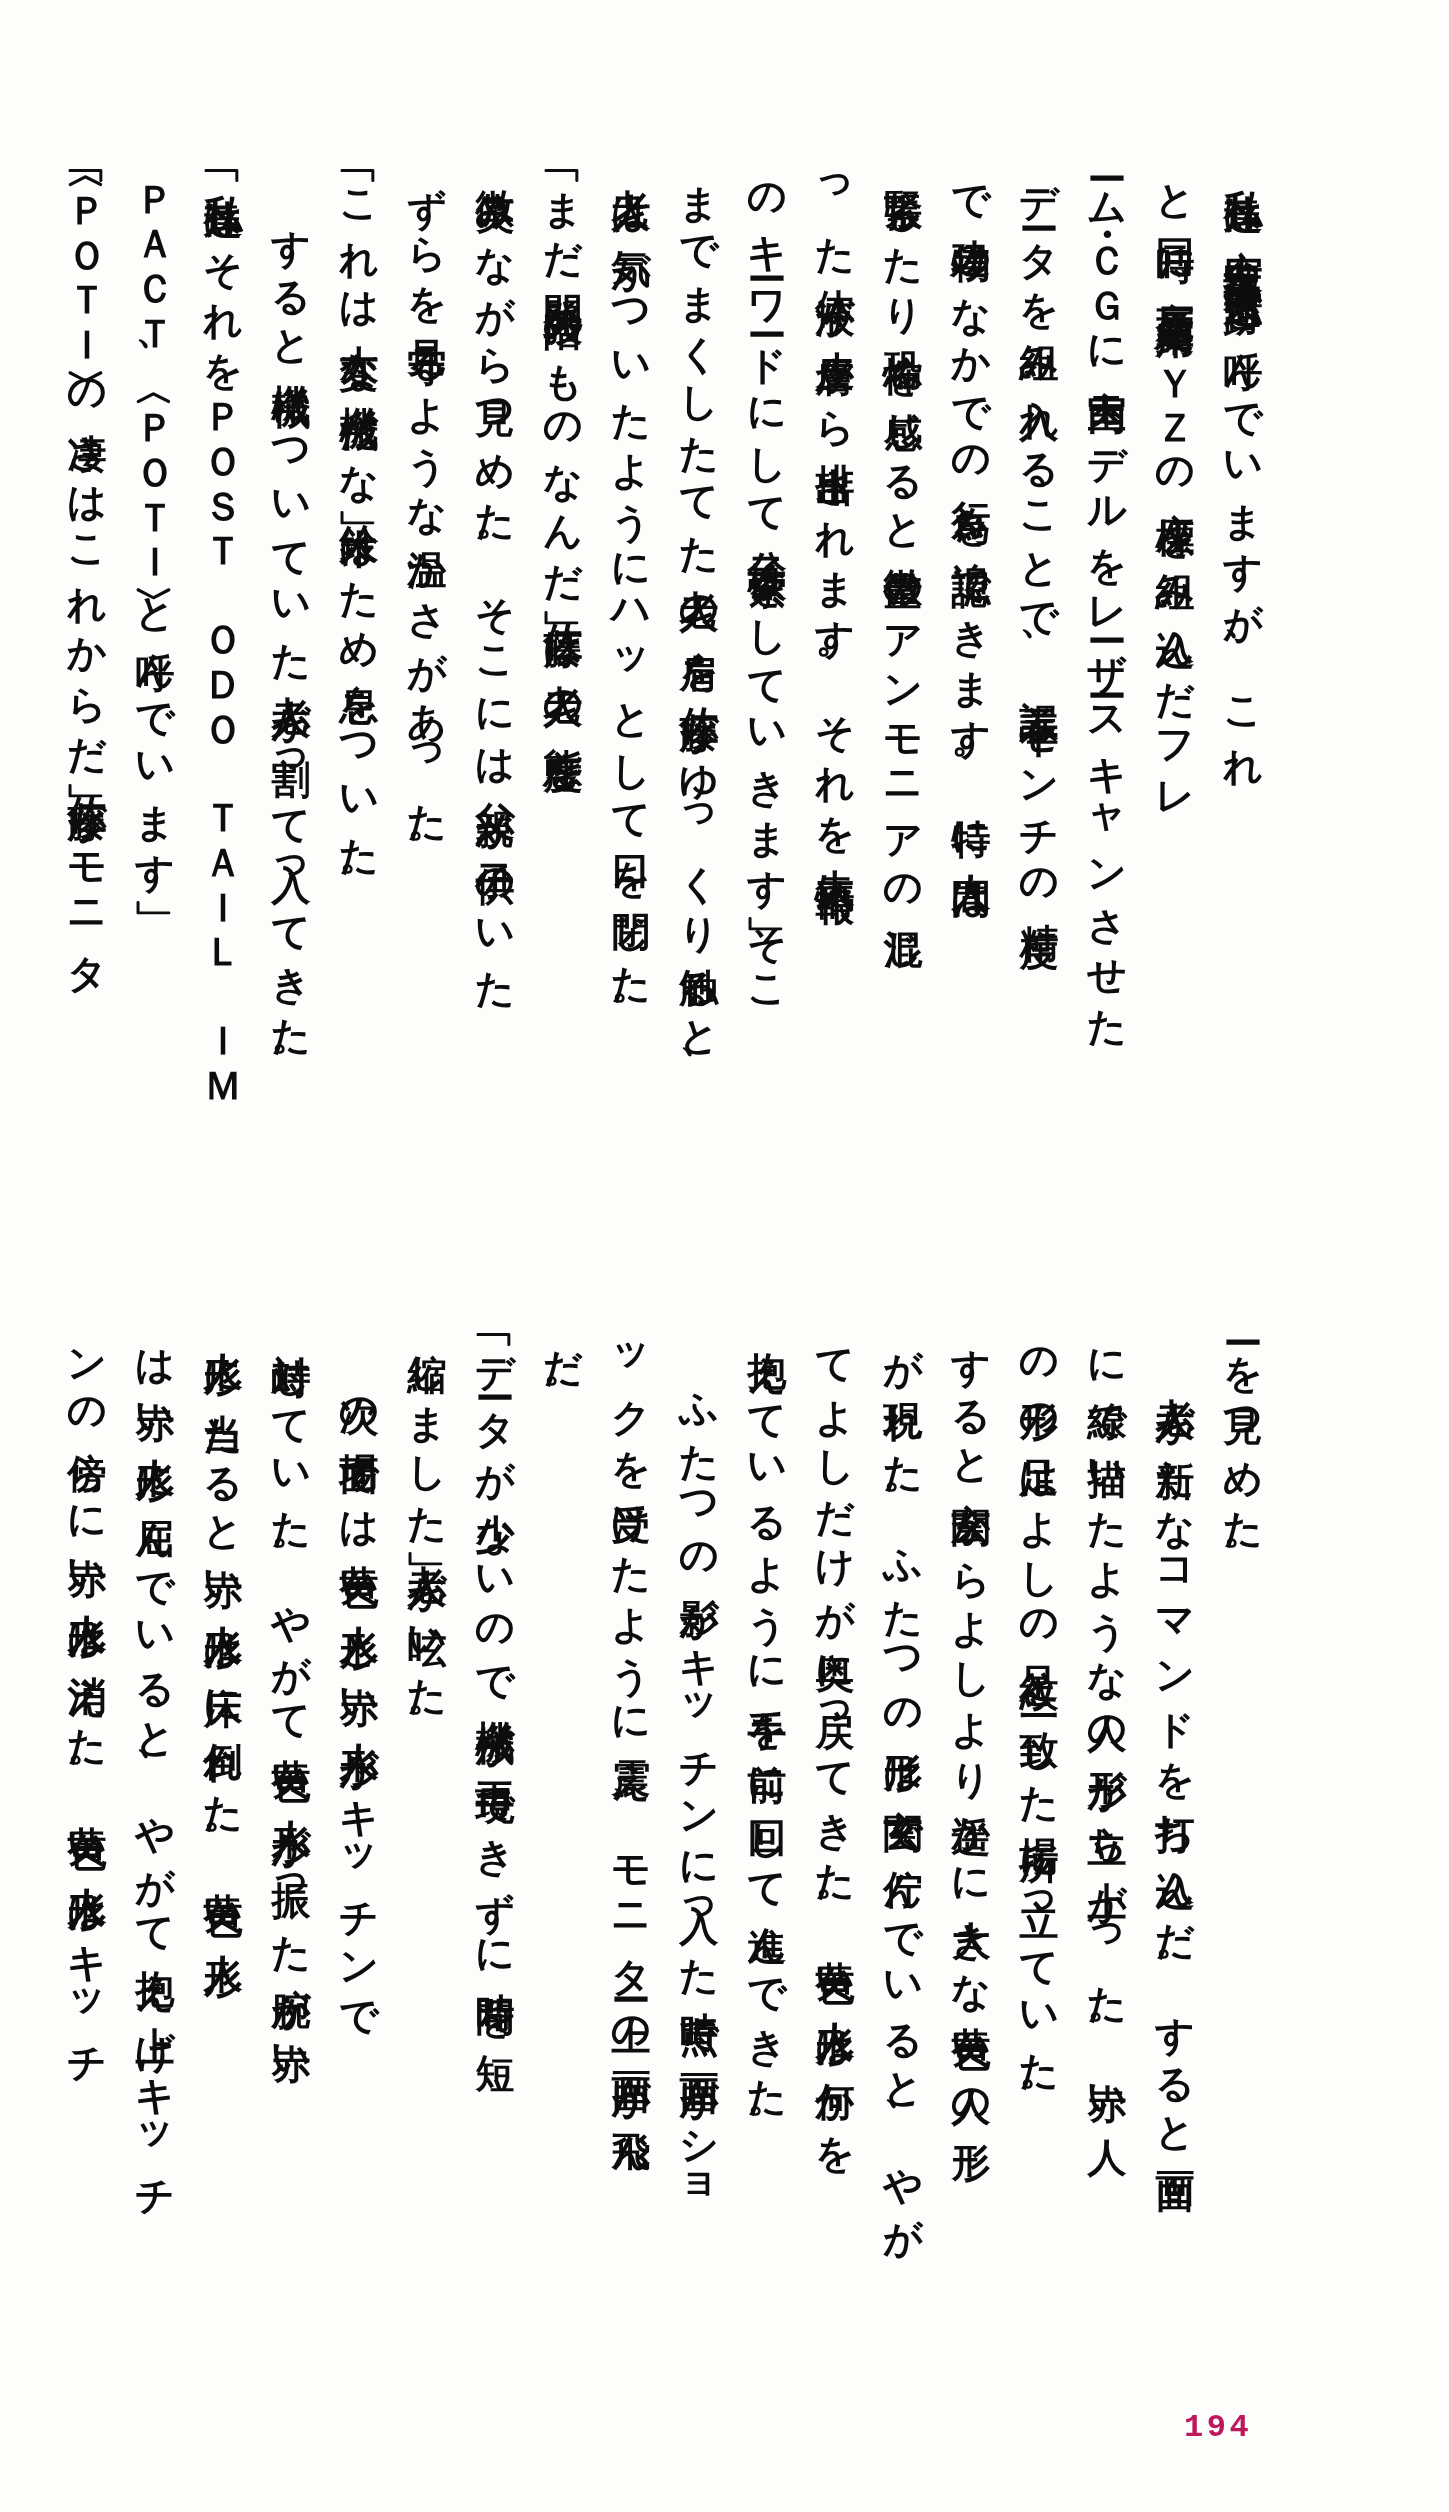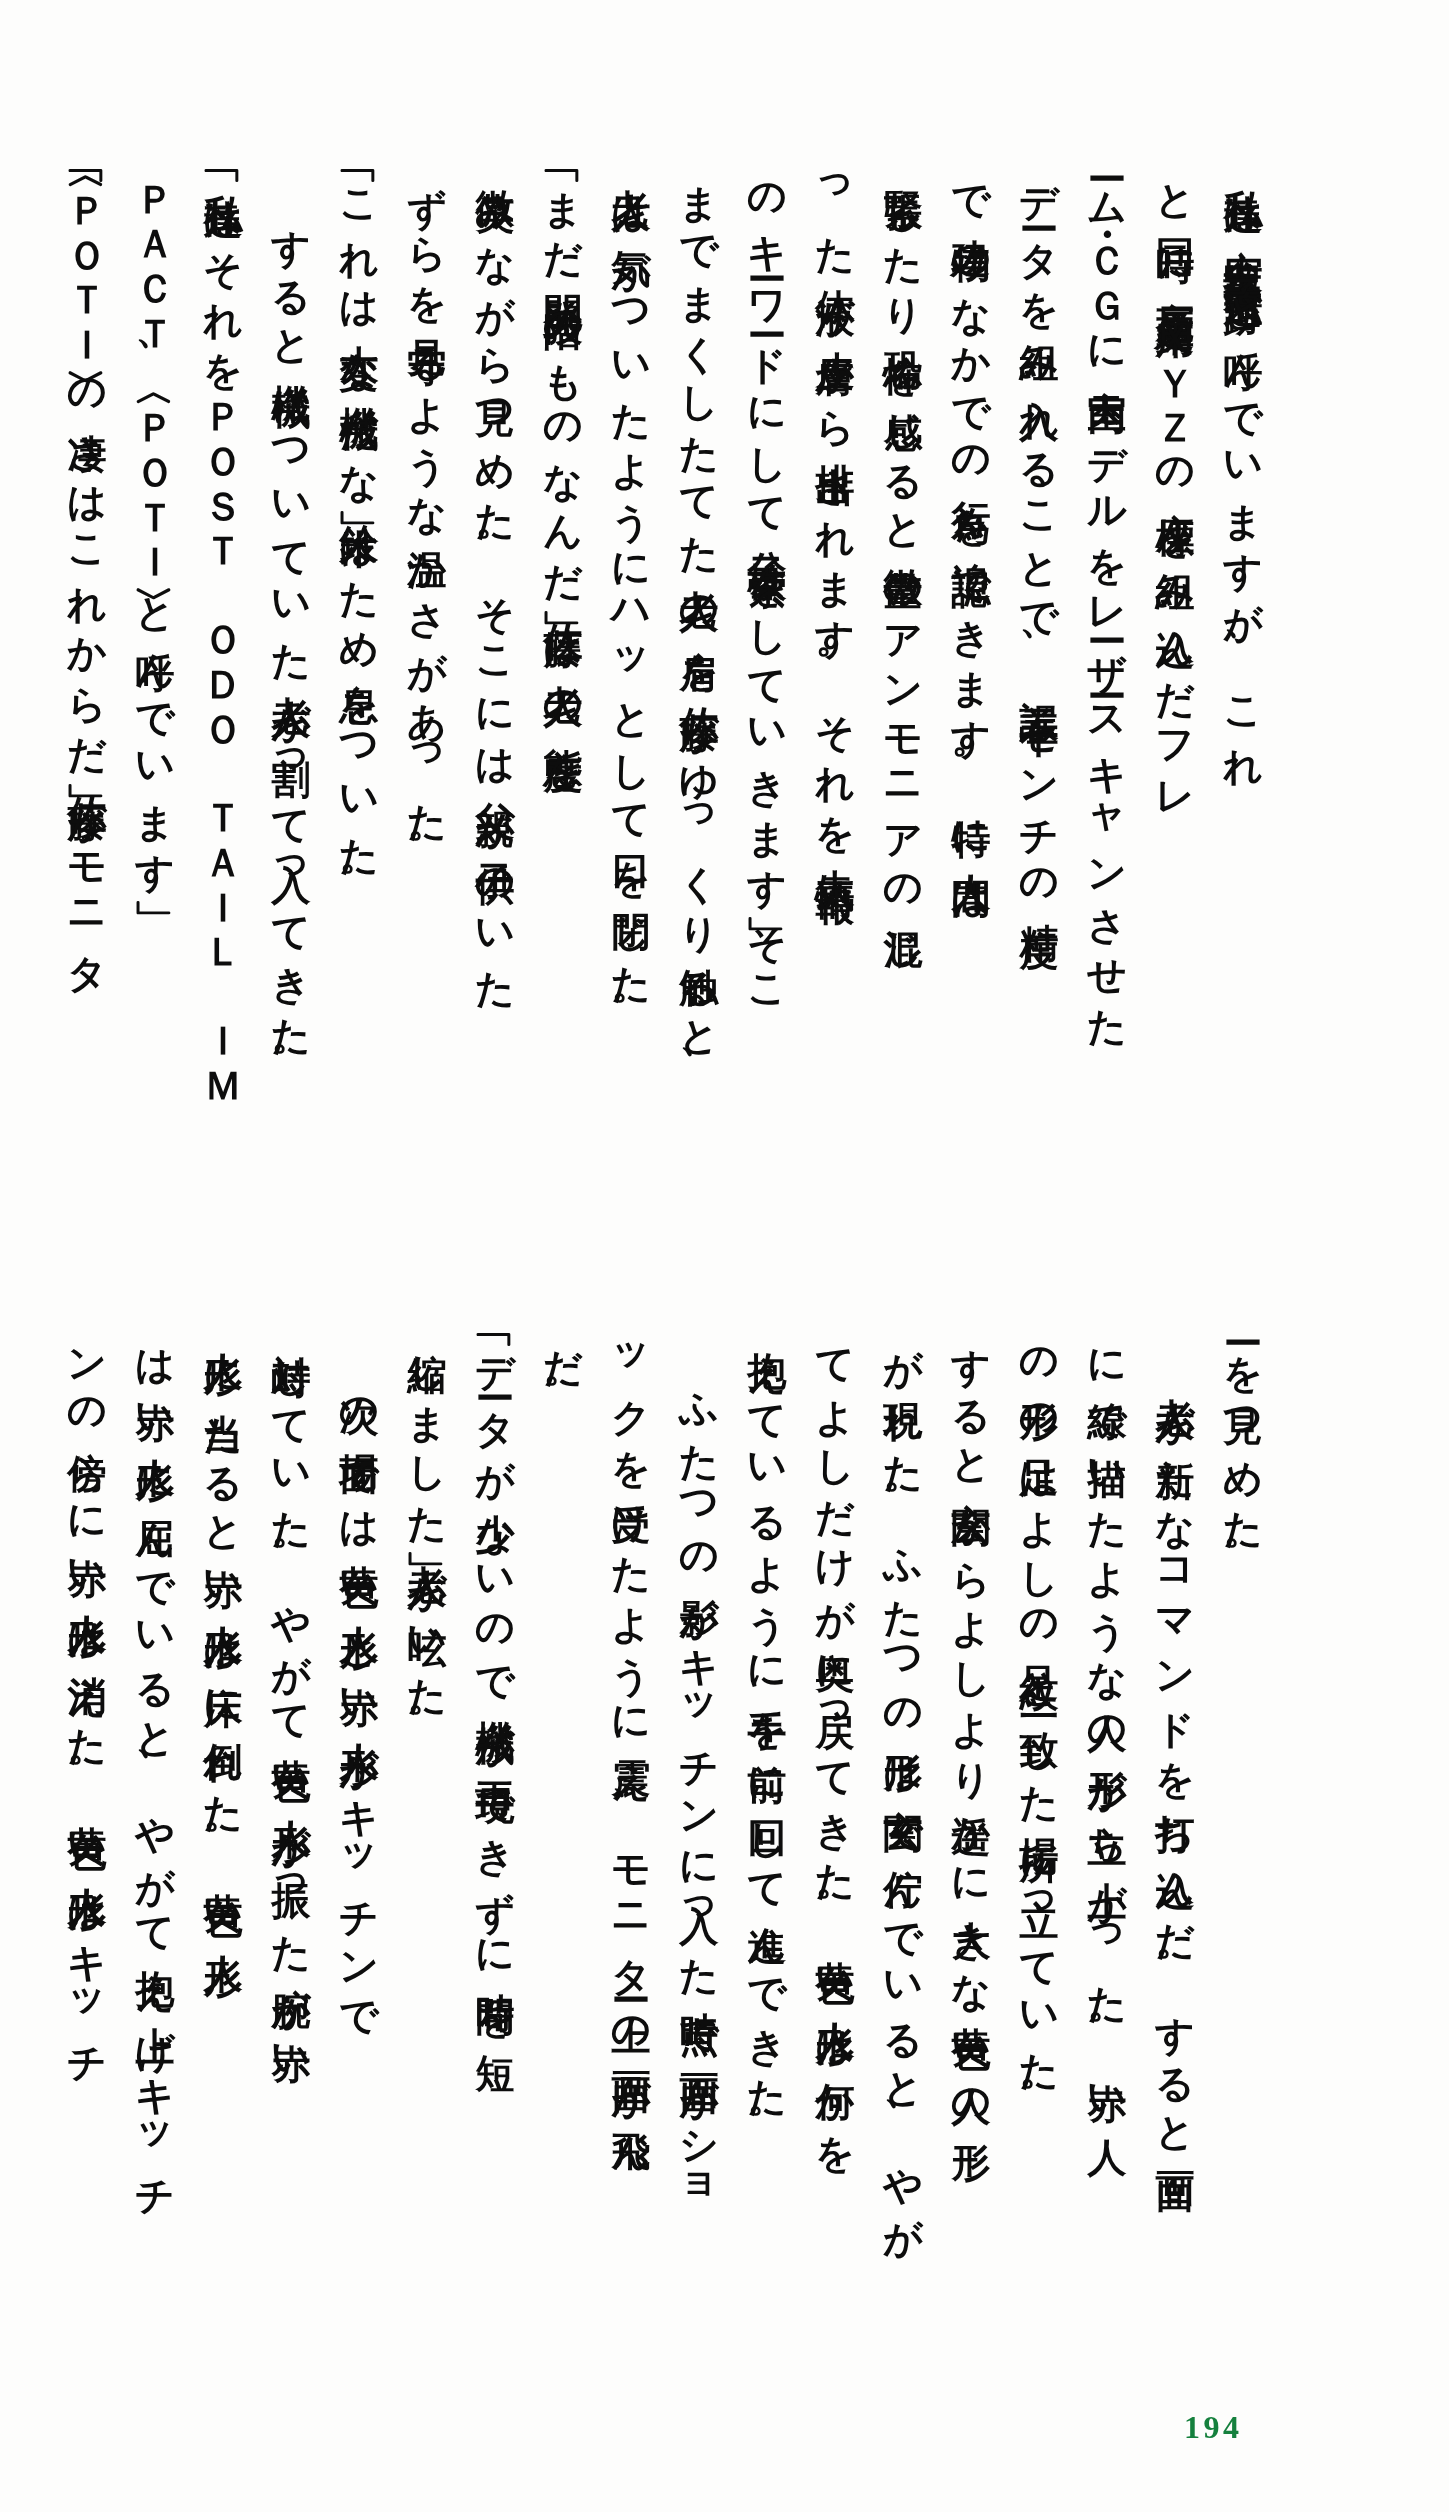--- a/index.html
+++ b/index.html
@@ -38,25 +38,25 @@
   }
   #bottom-block {
     top: 1322px;
     right: 173px;
     height: 1094px;
   }
   .page-number {
     position: absolute;
     top: 2409px;
     left: 1184px;
-    font-family: Liberation Serif, serif;
+    font-family: Liberation Mono, monospace;
     font-size: 32px;
     font-weight: 600;
     letter-spacing: 3.5px;
-    color: #15803d;
+    color: #be185d;
     font-variant-numeric: oldstyle-nums;
   }
 </style>
 </head>
 <body>
 
 <div class="page">
 
   <div class="vblock" id="top-block">
     <p>私達は空中拡散分子痕追跡と呼んでいますが、これ</p>

